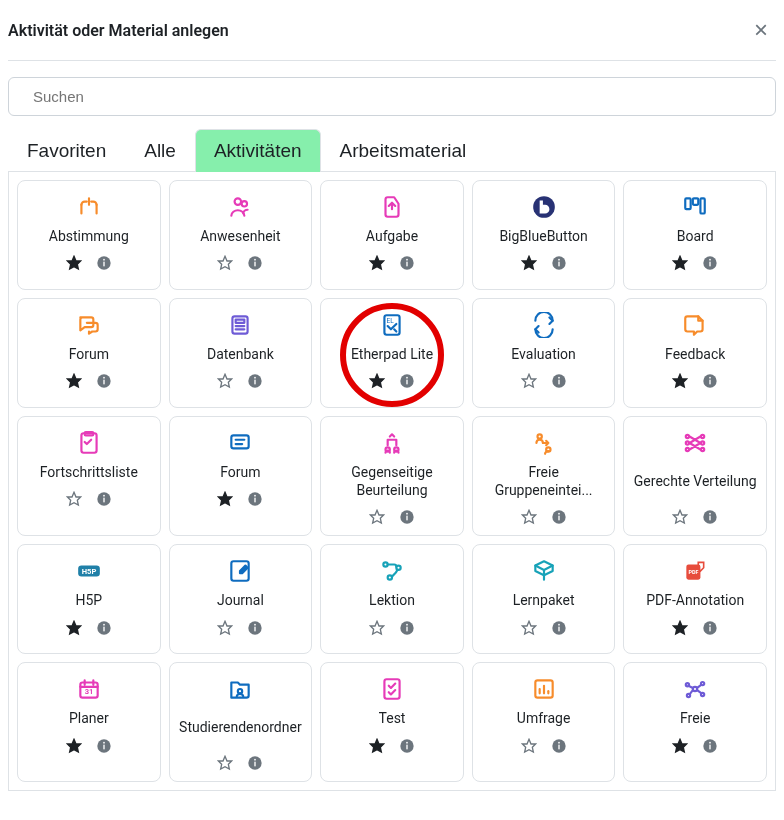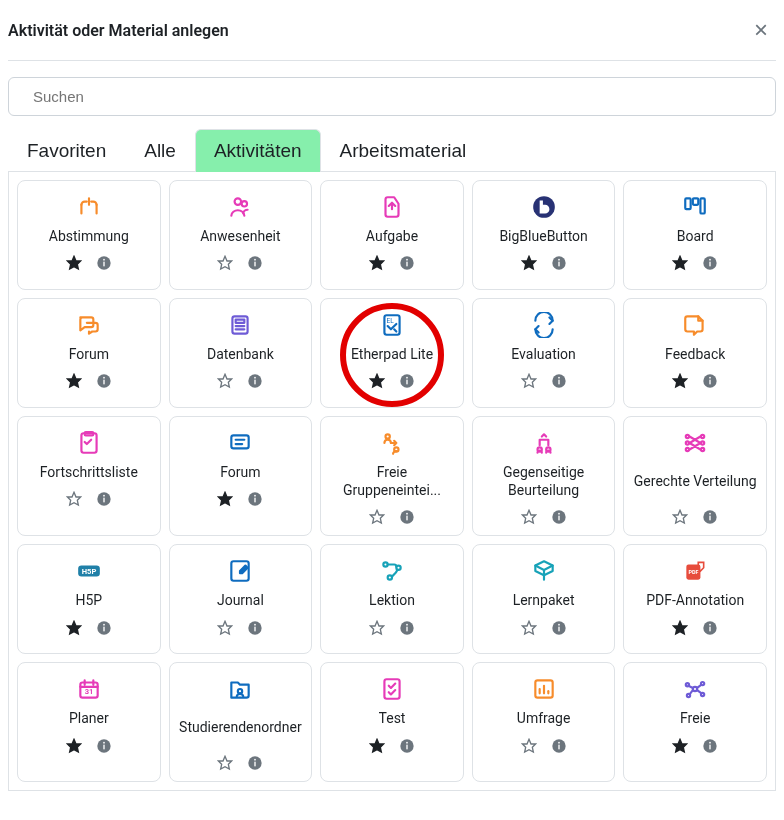--- a/index.html
+++ b/index.html
@@ -344,56 +344,56 @@
                 <circle cx="12" cy="12" r="10"></circle>
                 <rect x="11" y="10" width="2" height="7" fill="#fff"></rect>
                 <circle cx="12" cy="7" r="1.3" fill="#fff"></circle>
               </svg>
             </span>
     </div>
 
   </div>
         <div class="card">
     <div class="card-icon">
+            <svg viewBox="0 0 24 24" fill="none" stroke="#e63bb8" stroke-width="2" stroke-linecap="round" stroke-linejoin="round">
+              <circle cx="8" cy="18" r="2"></circle>
+              <circle cx="16" cy="18" r="2"></circle>
+              <path d="M6 21c0-1 1-2 2-2s2 1 2 2M14 21c0-1 1-2 2-2s2 1 2 2"></path>
+              <path d="M8 14V9h8v5"></path>
+              <path d="M10 6l2-2 2 2"></path>
+            </svg>
+          </div>
+    <div class="card-label ">Gegenseitige Beurteilung</div>
+    <div class="card-actions">
+      <span class="star empty">
+              <svg viewBox="0 0 24 24" stroke-width="2">
+                <polygon points="12 2 15 9 22 9 17 14 18.5 21 12 17.5 5.5 21 7 14 2 9 9 9"></polygon>
+              </svg>
+            </span>
+      <span class="info">
+              <svg viewBox="0 0 24 24">
+                <circle cx="12" cy="12" r="10"></circle>
+                <rect x="11" y="10" width="2" height="7" fill="#fff"></rect>
+                <circle cx="12" cy="7" r="1.3" fill="#fff"></circle>
+              </svg>
+            </span>
+    </div>
+
+  </div>
+        <div class="card">
+    <div class="card-icon">
             <svg viewBox="0 0 24 24" fill="none" stroke="#f78c2b" stroke-width="2" stroke-linecap="round" stroke-linejoin="round">
               <circle cx="8" cy="6" r="2"></circle>
               <path d="M5 12c0-2 1.5-3 3-3s3 1 3 3"></path>
               <path d="M11 12h5l-2-2m2 2-2 2"></path>
               <circle cx="16" cy="18" r="2"></circle>
               <path d="M13 22c0-1.5 1.5-2.5 3-2.5"></path>
             </svg>
           </div>
     <div class="card-label ">Freie Gruppeneintei...</div>
-    <div class="card-actions">
-      <span class="star empty">
-              <svg viewBox="0 0 24 24" stroke-width="2">
-                <polygon points="12 2 15 9 22 9 17 14 18.5 21 12 17.5 5.5 21 7 14 2 9 9 9"></polygon>
-              </svg>
-            </span>
-      <span class="info">
-              <svg viewBox="0 0 24 24">
-                <circle cx="12" cy="12" r="10"></circle>
-                <rect x="11" y="10" width="2" height="7" fill="#fff"></rect>
-                <circle cx="12" cy="7" r="1.3" fill="#fff"></circle>
-              </svg>
-            </span>
-    </div>
-
-  </div>
-        <div class="card">
-    <div class="card-icon">
-            <svg viewBox="0 0 24 24" fill="none" stroke="#e63bb8" stroke-width="2" stroke-linecap="round" stroke-linejoin="round">
-              <circle cx="8" cy="18" r="2"></circle>
-              <circle cx="16" cy="18" r="2"></circle>
-              <path d="M6 21c0-1 1-2 2-2s2 1 2 2M14 21c0-1 1-2 2-2s2 1 2 2"></path>
-              <path d="M8 14V9h8v5"></path>
-              <path d="M10 6l2-2 2 2"></path>
-            </svg>
-          </div>
-    <div class="card-label ">Gegenseitige Beurteilung</div>
     <div class="card-actions">
       <span class="star empty">
               <svg viewBox="0 0 24 24" stroke-width="2">
                 <polygon points="12 2 15 9 22 9 17 14 18.5 21 12 17.5 5.5 21 7 14 2 9 9 9"></polygon>
               </svg>
             </span>
       <span class="info">
               <svg viewBox="0 0 24 24">
                 <circle cx="12" cy="12" r="10"></circle>
                 <rect x="11" y="10" width="2" height="7" fill="#fff"></rect>

